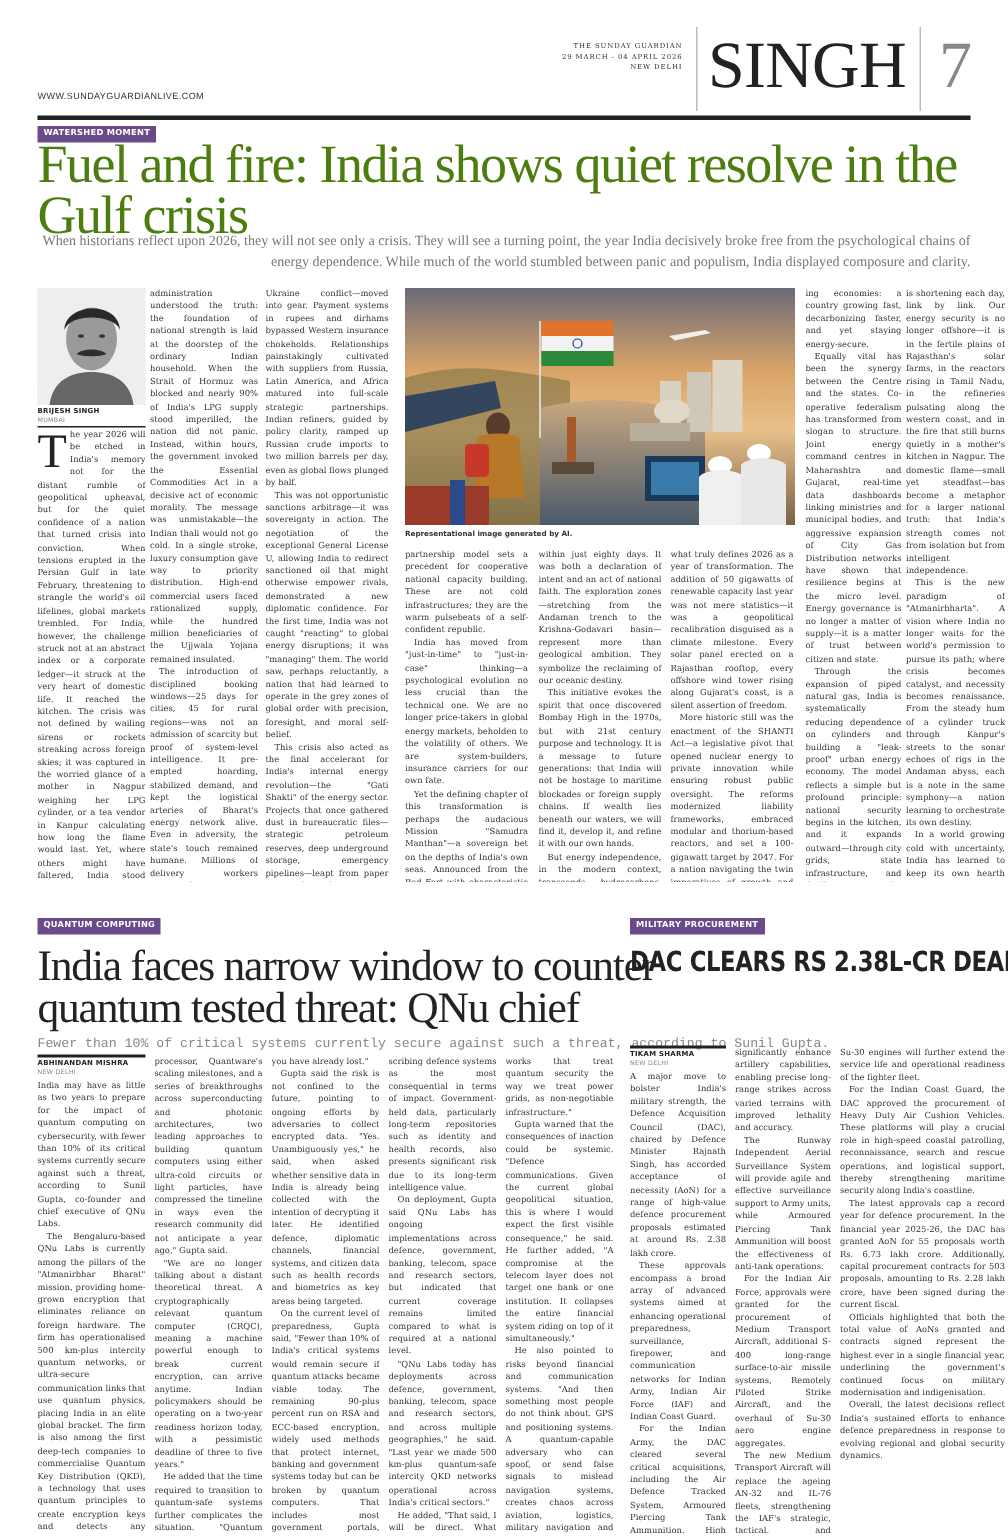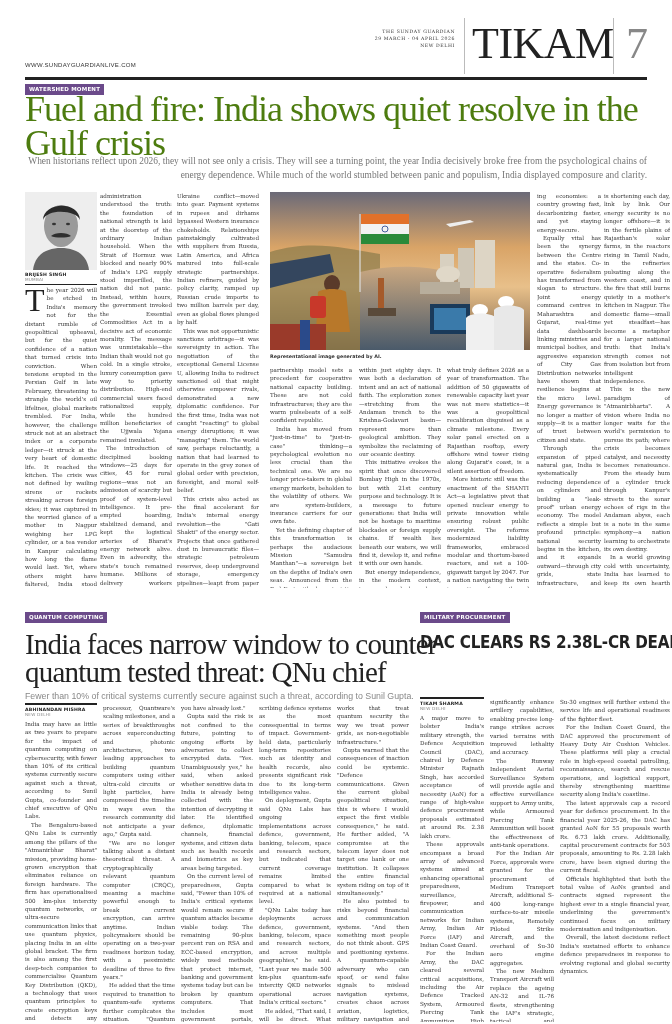--- a/index.html
+++ b/index.html
@@ -20,34 +20,34 @@
 .col p{text-indent:6px;}
 .col p.first{text-indent:0;}
 .dropcap{float:left;font-family:"Liberation Serif",serif;font-size:32px;line-height:26px;padding-right:2px;margin-top:1px;color:#222;}
 .author-photo{left:25px;top:192px;width:72px;height:78px;background:linear-gradient(180deg,#f2f2f2 0%,#e6e6e6 100%);overflow:hidden;}
 .author-name{font-family:"DejaVu Sans",sans-serif;font-weight:bold;font-size:4.6px;letter-spacing:0.2px;color:#222;}
 .author-loc{font-family:"DejaVu Sans",sans-serif;font-size:4.2px;color:#888;letter-spacing:0.2px;}
 .byline-rule{height:1px;background:#222;}
 .hero-img{left:270px;top:192px;width:260px;height:158px;overflow:hidden;}
 .caption{left:270px;top:354px;font-family:"DejaVu Sans",sans-serif;font-weight:bold;font-size:4.8px;color:#333;}
 .headline2{left:25px;top:630px;width:420px;font-family:"Liberation Serif",serif;font-size:29px;line-height:28px;letter-spacing:-0.8px;color:#222;}
-.deck2{left:25px;top:690px;width:420px;font-family:Liberation Sans, sans-serif;font-size:8.8px;line-height:12px;color:#888;white-space:nowrap;}
+.deck2{left:25px;top:690px;width:420px;font-family:Liberation Mono, monospace;font-size:8.8px;line-height:12px;color:#888;white-space:nowrap;}
 .headline3{left:440px;top:630px;width:232px;font-family:"DejaVu Sans",sans-serif;font-weight:bold;font-size:18.5px;line-height:24px;letter-spacing:-0.3px;color:#222;transform:scaleX(0.82);transform-origin:left top;white-space:nowrap;}
 </style>
 </head>
 <body>
 
 <div class="abs masthead-url">WWW.SUNDAYGUARDIANLIVE.COM</div>
 <div class="abs masthead-paper">
   <div>THE SUNDAY GUARDIAN</div>
   <div>29 MARCH - 04 APRIL 2026</div>
   <div>NEW DELHI</div>
 </div>
 <div class="abs masthead-div1"></div>
-<div class="abs masthead-section">TIKAM</div>
+<div class="abs masthead-section">SINGH</div>
 <div class="abs masthead-div2"></div>
 <div class="abs masthead-page">7</div>
 <div class="abs masthead-rule"></div>
 
 <div class="abs tag" style="left:25px;top:84px;">WATERSHED MOMENT</div>
 <div class="abs headline1">Fuel and fire: India shows quiet resolve in the Gulf crisis</div>
 <div class="abs deck">When historians reflect upon 2026, they will not see only a crisis. They will see a turning point, the year India decisively broke free from the psychological chains of energy dependence. While much of the world stumbled between panic and populism, India displayed composure and clarity.</div>
 
 <div class="abs author-photo">
   <svg width="72" height="78" viewBox="0 0 72 78">

